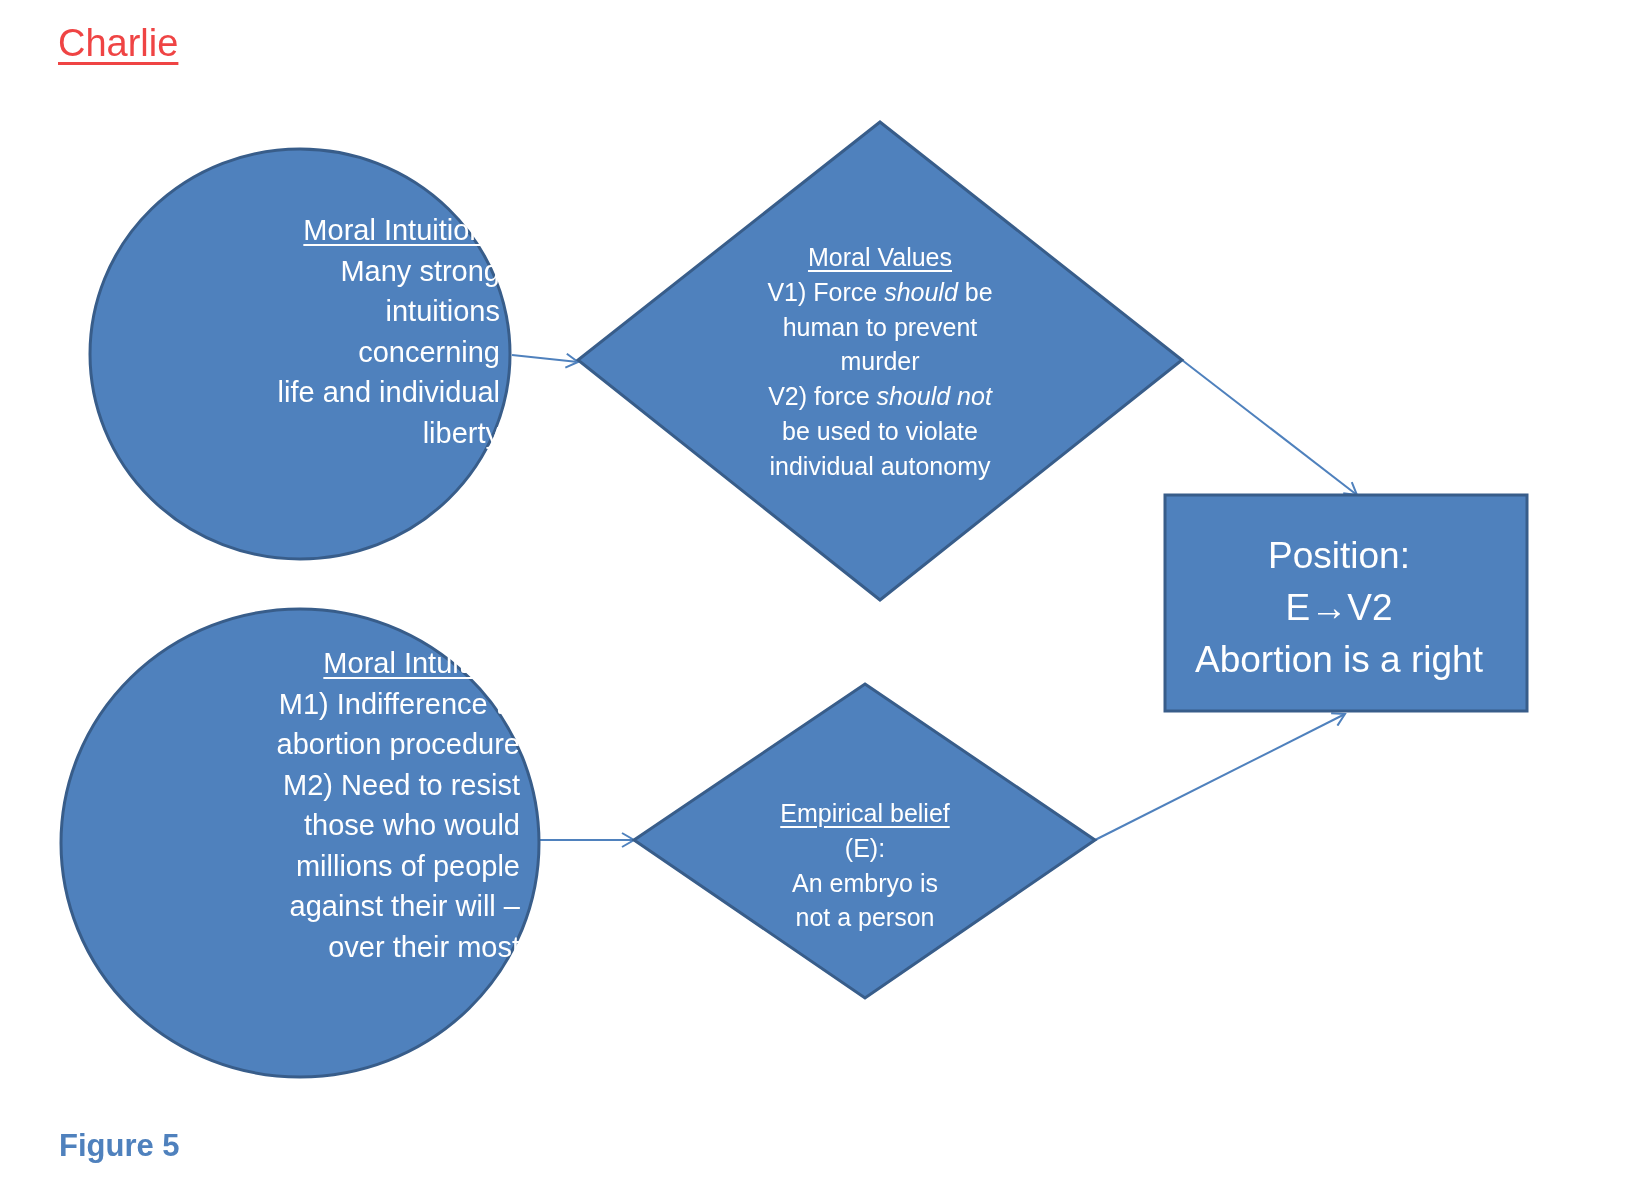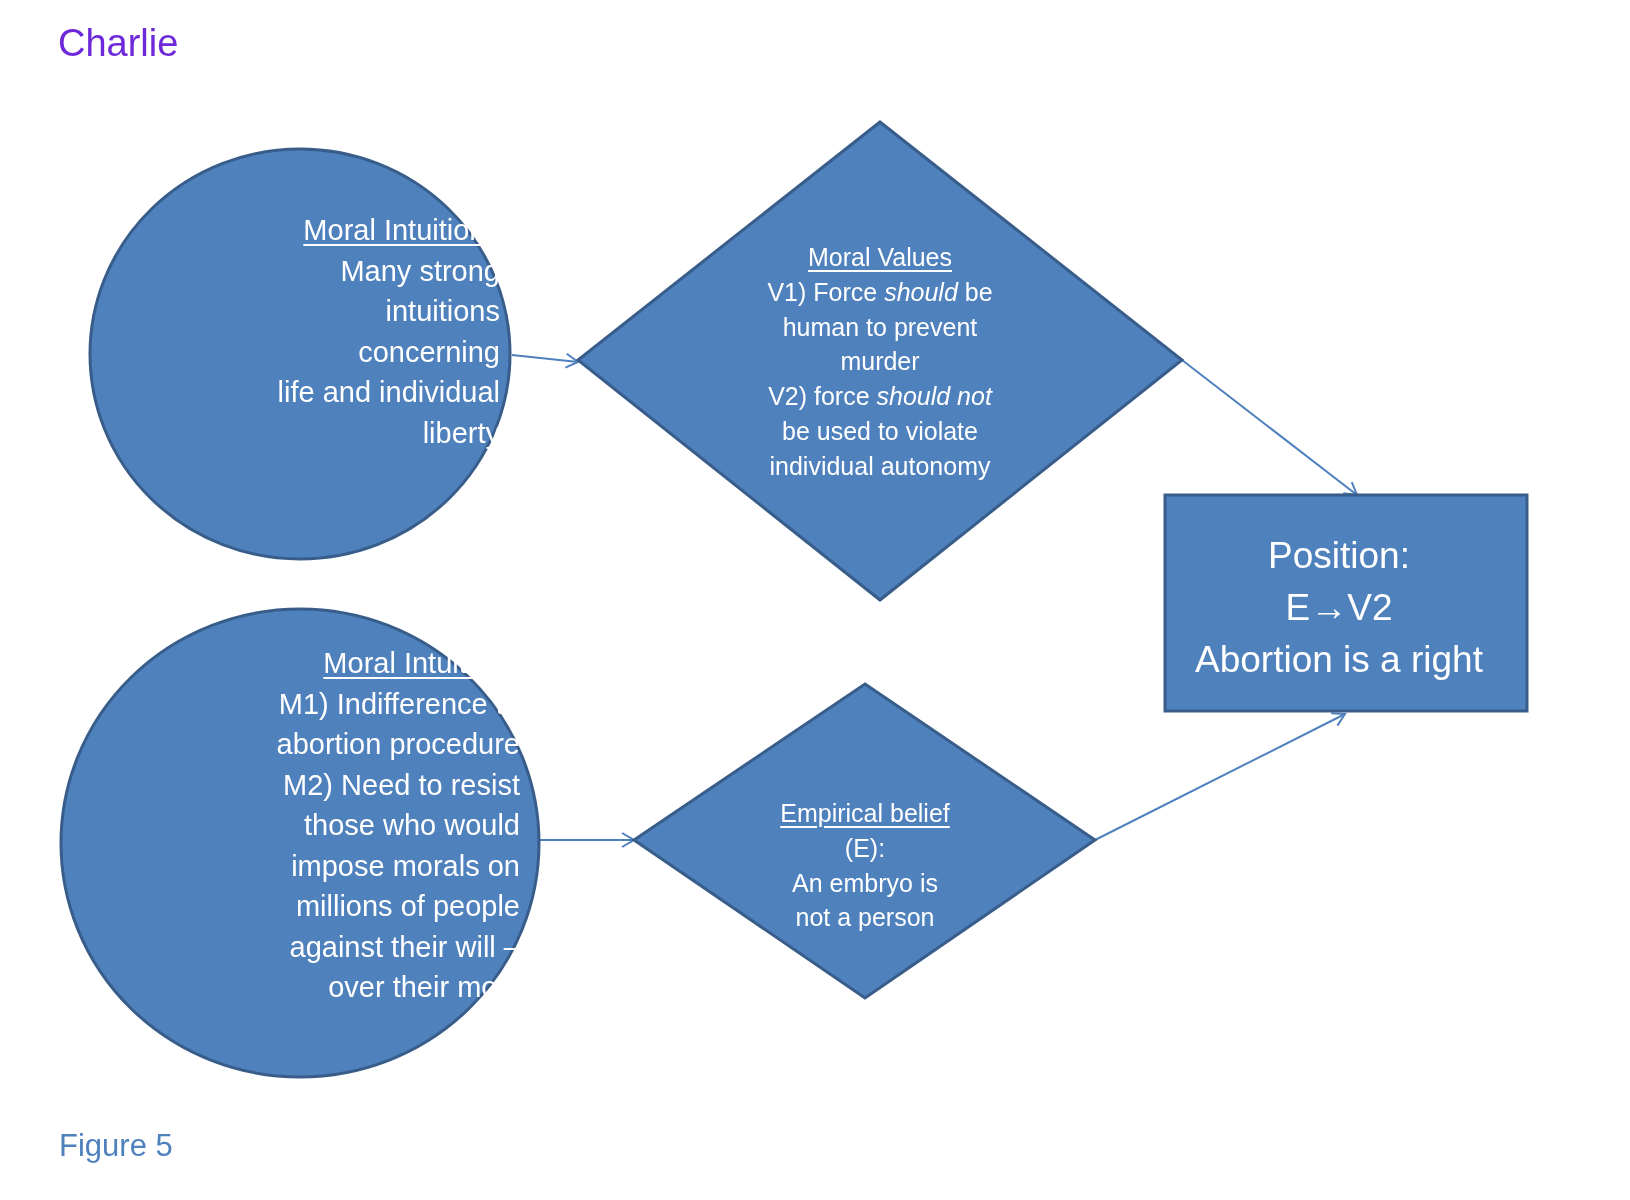--- a/index.html
+++ b/index.html
@@ -1,20 +1,20 @@
 <!DOCTYPE html>
 <html><head>
 <meta charset="utf-8">
 <style>
   html, body { margin:0; padding:0; background:#ffffff; }
   body { width:1630px; height:1200px; position:relative; overflow:hidden;
          font-family:"Liberation Sans", "DejaVu Sans", sans-serif; }
-  #title { position:absolute; left:58px; top:22px; font-size:38px; color:#6d28d9;
-           text-decoration-thickness:3px; text-underline-offset:6px; }
-  #caption { position:absolute; left:59px; top:1128px; font-size:31px; font-weight:normal; color:#4f81bd; }
+  #title { position:absolute; left:58px; top:22px; font-size:38px; color:#ef4444;
+           text-decoration:underline; text-decoration-thickness:3px; text-underline-offset:6px; }
+  #caption { position:absolute; left:59px; top:1128px; font-size:31px; font-weight:bold; color:#4f81bd; }
   svg#diagram { position:absolute; left:0; top:0; }
   .node-text { position:absolute; color:#ffffff; text-align:center; display:flex; flex-direction:column;
                align-items:center; justify-content:center; }
   .node-text .head { text-decoration:underline; text-decoration-thickness:2px; text-underline-offset:4px; }
   .circ { font-size:29px; line-height:40.5px;align-items:flex-end; }
   .dia { font-size:25px; line-height:34.8px; }
   .box { font-size:37px; line-height:52px; }
 </style>
 </head>
 <body>
@@ -48,21 +48,20 @@
   <div>life and individual</div>
   <div>liberty</div>
 </div>
 
 <div class="node-text circ" style="left:80px; top:643px; width:440px;">
   <div class="head">Moral Intuitions</div>
   <div>M1) Indifference to</div>
   <div>abortion procedure</div>
   <div>M2) Need to resist</div>
   <div>those who would</div>
-  <div>impose morals on</div>
   <div>millions of people</div>
   <div>against their will –</div>
   <div>over their most</div>
 </div>
 
 <div class="node-text dia" style="left:730px; top:240px; width:300px;">
   <div class="head">Moral Values</div>
   <div><span>V1) Force </span><i>should</i><span> be</span></div>
   <div>human to prevent</div>
   <div>murder</div>

